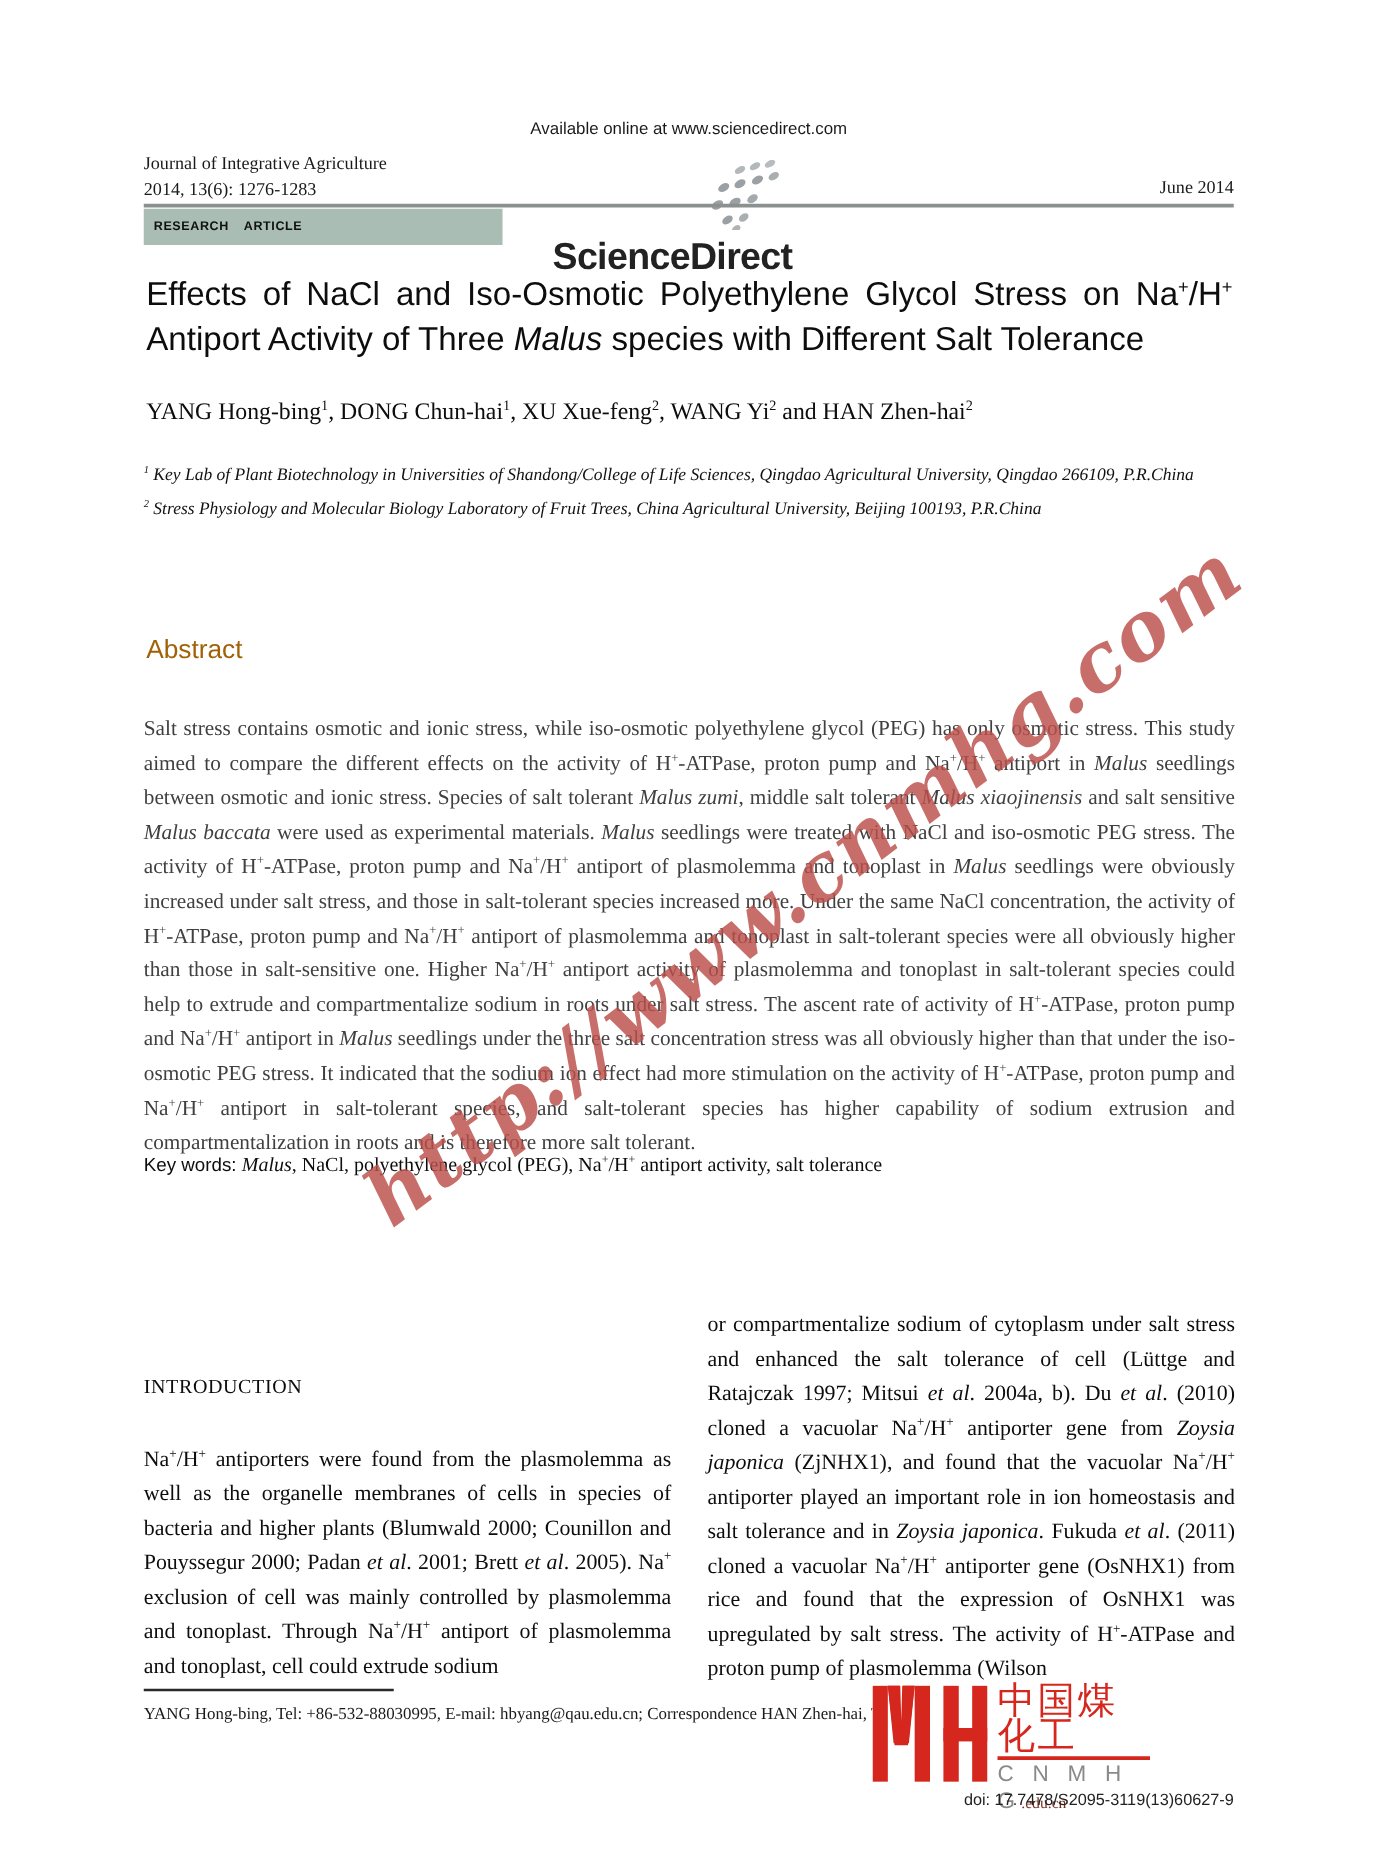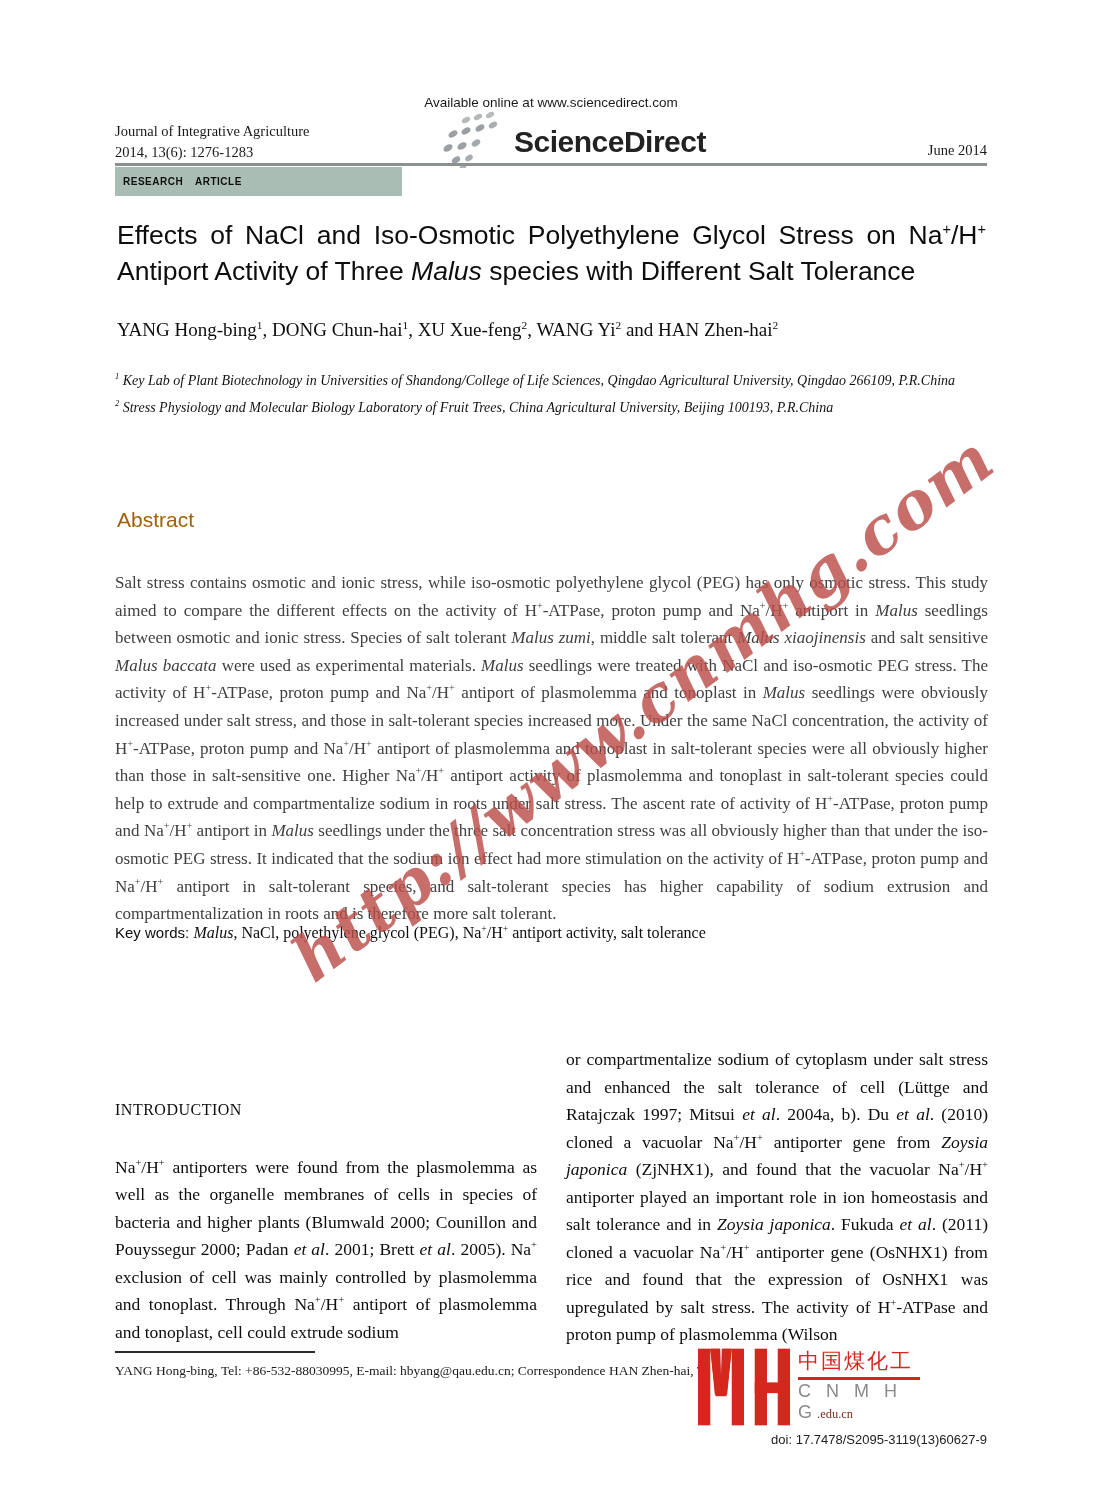--- a/index.html
+++ b/index.html
@@ -6,21 +6,21 @@
   body{width:1103px;height:1499px;position:relative;overflow:hidden;
        font-family:"Liberation Serif","DejaVu Serif",serif;color:#111;}
   .abs{position:absolute;}
   sup{font-size:60%;line-height:0;vertical-align:super;}
   i{font-style:italic;}
 
   
   .available{left:115px;top:95px;width:872px;text-align:center;
     font-family:"Liberation Sans","DejaVu Sans",sans-serif;font-size:13.5px;color:#1a1a1a;}
   .journal-info{left:115px;top:121px;font-size:14.5px;line-height:21px;color:#1a1a1a;}
-  .sd-logo{left:436px;top:112px;display:flex;align-items:center;}
+  .sd-logo{left:436px;top:128px;display:flex;align-items:flex-end;flex-direction:column;}
   .sd-wordmark{font-family:"Liberation Sans","DejaVu Sans",sans-serif;font-size:30px;
     font-weight:600;letter-spacing:-0.5px;color:#222;margin-left:6px;}
   .issue-date{right:116px;top:142px;font-size:14.5px;color:#1a1a1a;}
   .header-rule{left:115px;top:163px;width:872px;height:3px;background:#8b918e;}
   .research-bar{left:115px;top:167px;width:287px;height:29px;background:#a9bdb4;
     font-family:"Liberation Sans","DejaVu Sans",sans-serif;font-size:10px;font-weight:bold;
     color:#101010;line-height:29px;padding-left:8px;box-sizing:border-box;
     letter-spacing:0.5px;word-spacing:9px;}
 
   
@@ -57,21 +57,21 @@
 
   
   .fn-rule{left:115px;top:1351px;width:200px;height:2px;background:#2a2a2a;}
   .fns{left:115px;top:1359px;width:872px;font-size:13.5px;line-height:24.5px;color:#1a1a1a;}
   .pre{white-space:pre-wrap;}
 
   
   .pub-logo{left:698px;top:1347px;width:218px;height:90px;background:#ffffff;
     display:flex;align-items:flex-start;}
   .logo-right{margin-left:8px;}
-  .logo-cn{color:#d5271e;font-size:21px;letter-spacing:2px;
+  .logo-cn{color:#d5271e;font-size:30px;letter-spacing:2px;
     font-family:"DejaVu Sans","Liberation Sans",sans-serif;line-height:28px;}
   .logo-underline{height:2.5px;background:#d5271e;width:122px;margin:2px 0 1px 0;}
   .logo-latin{font-family:"Liberation Sans","DejaVu Sans",sans-serif;font-size:18px;
     letter-spacing:5px;color:#8a8a8a;}
   .logo-suffix{font-family:"Liberation Serif","DejaVu Serif",serif;font-size:12.5px;
     letter-spacing:0;color:#7a2e22;}
 
   
   .copyright{right:116px;top:1428px;width:500px;text-align:right;
     font-family:"Liberation Sans","DejaVu Sans",sans-serif;font-size:13px;

